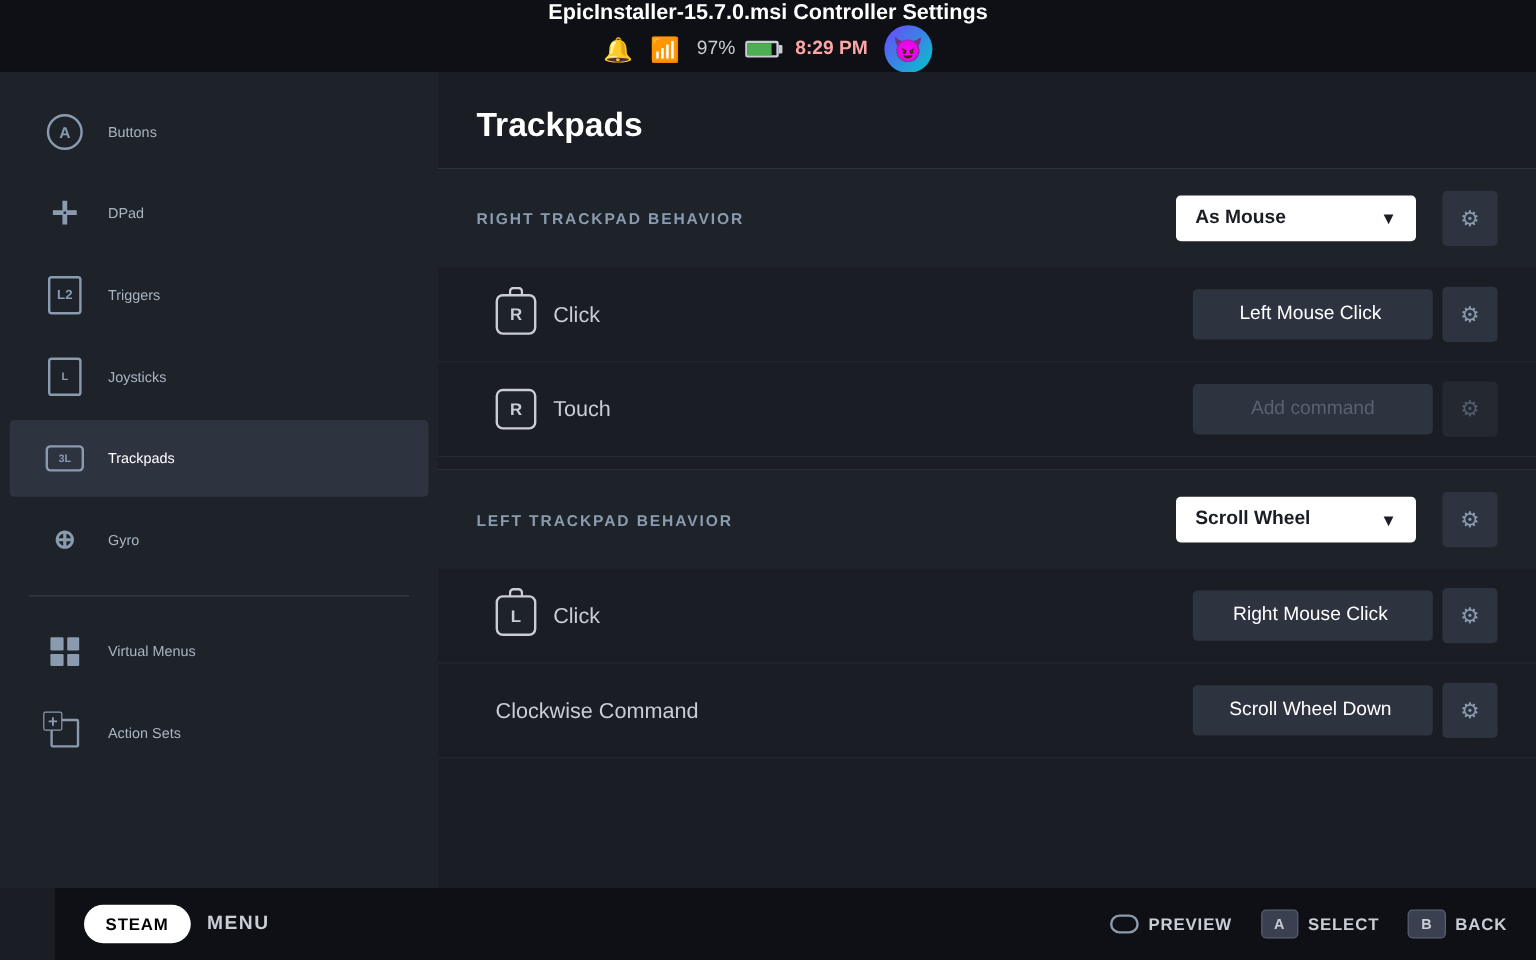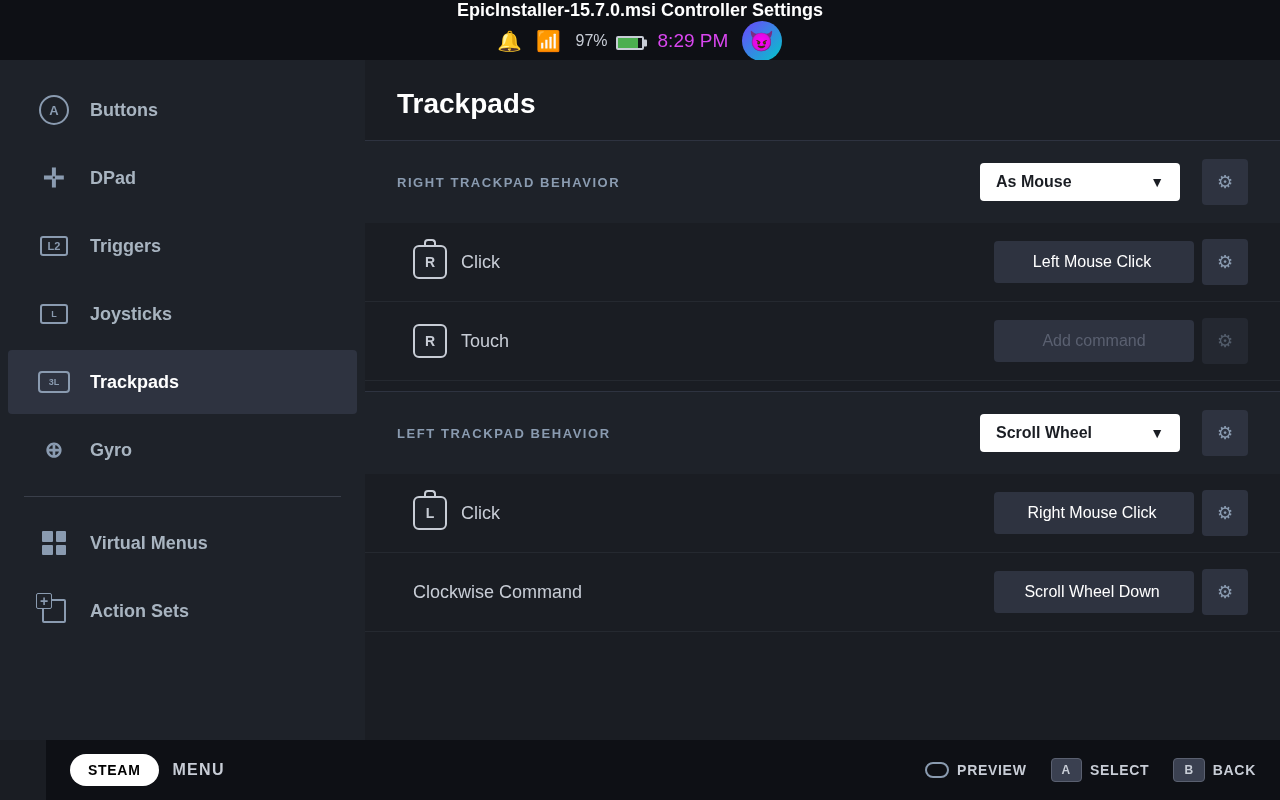--- a/index.html
+++ b/index.html
@@ -34,21 +34,21 @@
       display: flex;
       align-items: center;
       gap: 14px;
     }
     .top-bar-icon {
       color: #c8cdd6;
       font-size: 20px;
     }
     .top-bar-battery {
       display: flex;
-      align-items: flex-end;
+      align-items: center;
       gap: 6px;
       color: #c8cdd6;
       font-size: 16px;
     }
     .battery-bar {
       display: inline-block;
       width: 28px;
       height: 14px;
       border: 2px solid #c8cdd6;
       border-radius: 2px;
@@ -67,23 +67,23 @@
       position: absolute;
       right: -5px;
       top: 50%;
       transform: translateY(-50%);
       width: 3px;
       height: 7px;
       background: #c8cdd6;
       border-radius: 0 1px 1px 0;
     }
     .top-bar-time {
-      color: #d946ef;
-      font-size: 19px;
-      font-weight: 400;
+      color: #fca5a5;
+      font-size: 16px;
+      font-weight: 700;
     }
     .avatar {
       width: 40px;
       height: 40px;
       border-radius: 50%;
       background: linear-gradient(135deg, #6e44ff, #00c9c8);
       display: flex;
       align-items: center;
       justify-content: center;
       font-size: 20px;
@@ -134,34 +134,34 @@
       border-radius: 50%;
       display: flex;
       align-items: center;
       justify-content: center;
       font-size: 13px;
       font-weight: bold;
       color: #8a9bb0;
     }
     .icon-badge {
       width: 28px;
-      height: 20px;
+      height: 32px;
       border: 2px solid #8a9bb0;
       border-radius: 3px;
       display: flex;
       align-items: center;
       justify-content: center;
       font-size: 11px;
       font-weight: bold;
       color: #8a9bb0;
     }
     .sidebar-item-label {
       color: #a8b4c0;
-      font-size: 18px;
-      font-weight: 700;
+      font-size: 12px;
+      font-weight: 400;
     }
     .sidebar-item.active .sidebar-item-label {
       color: #ffffff;
     }
     .sidebar-divider {
       height: 1px;
       background: #3a3f4a;
       margin: 12px 24px;
     }
     .trackpad-icon {

